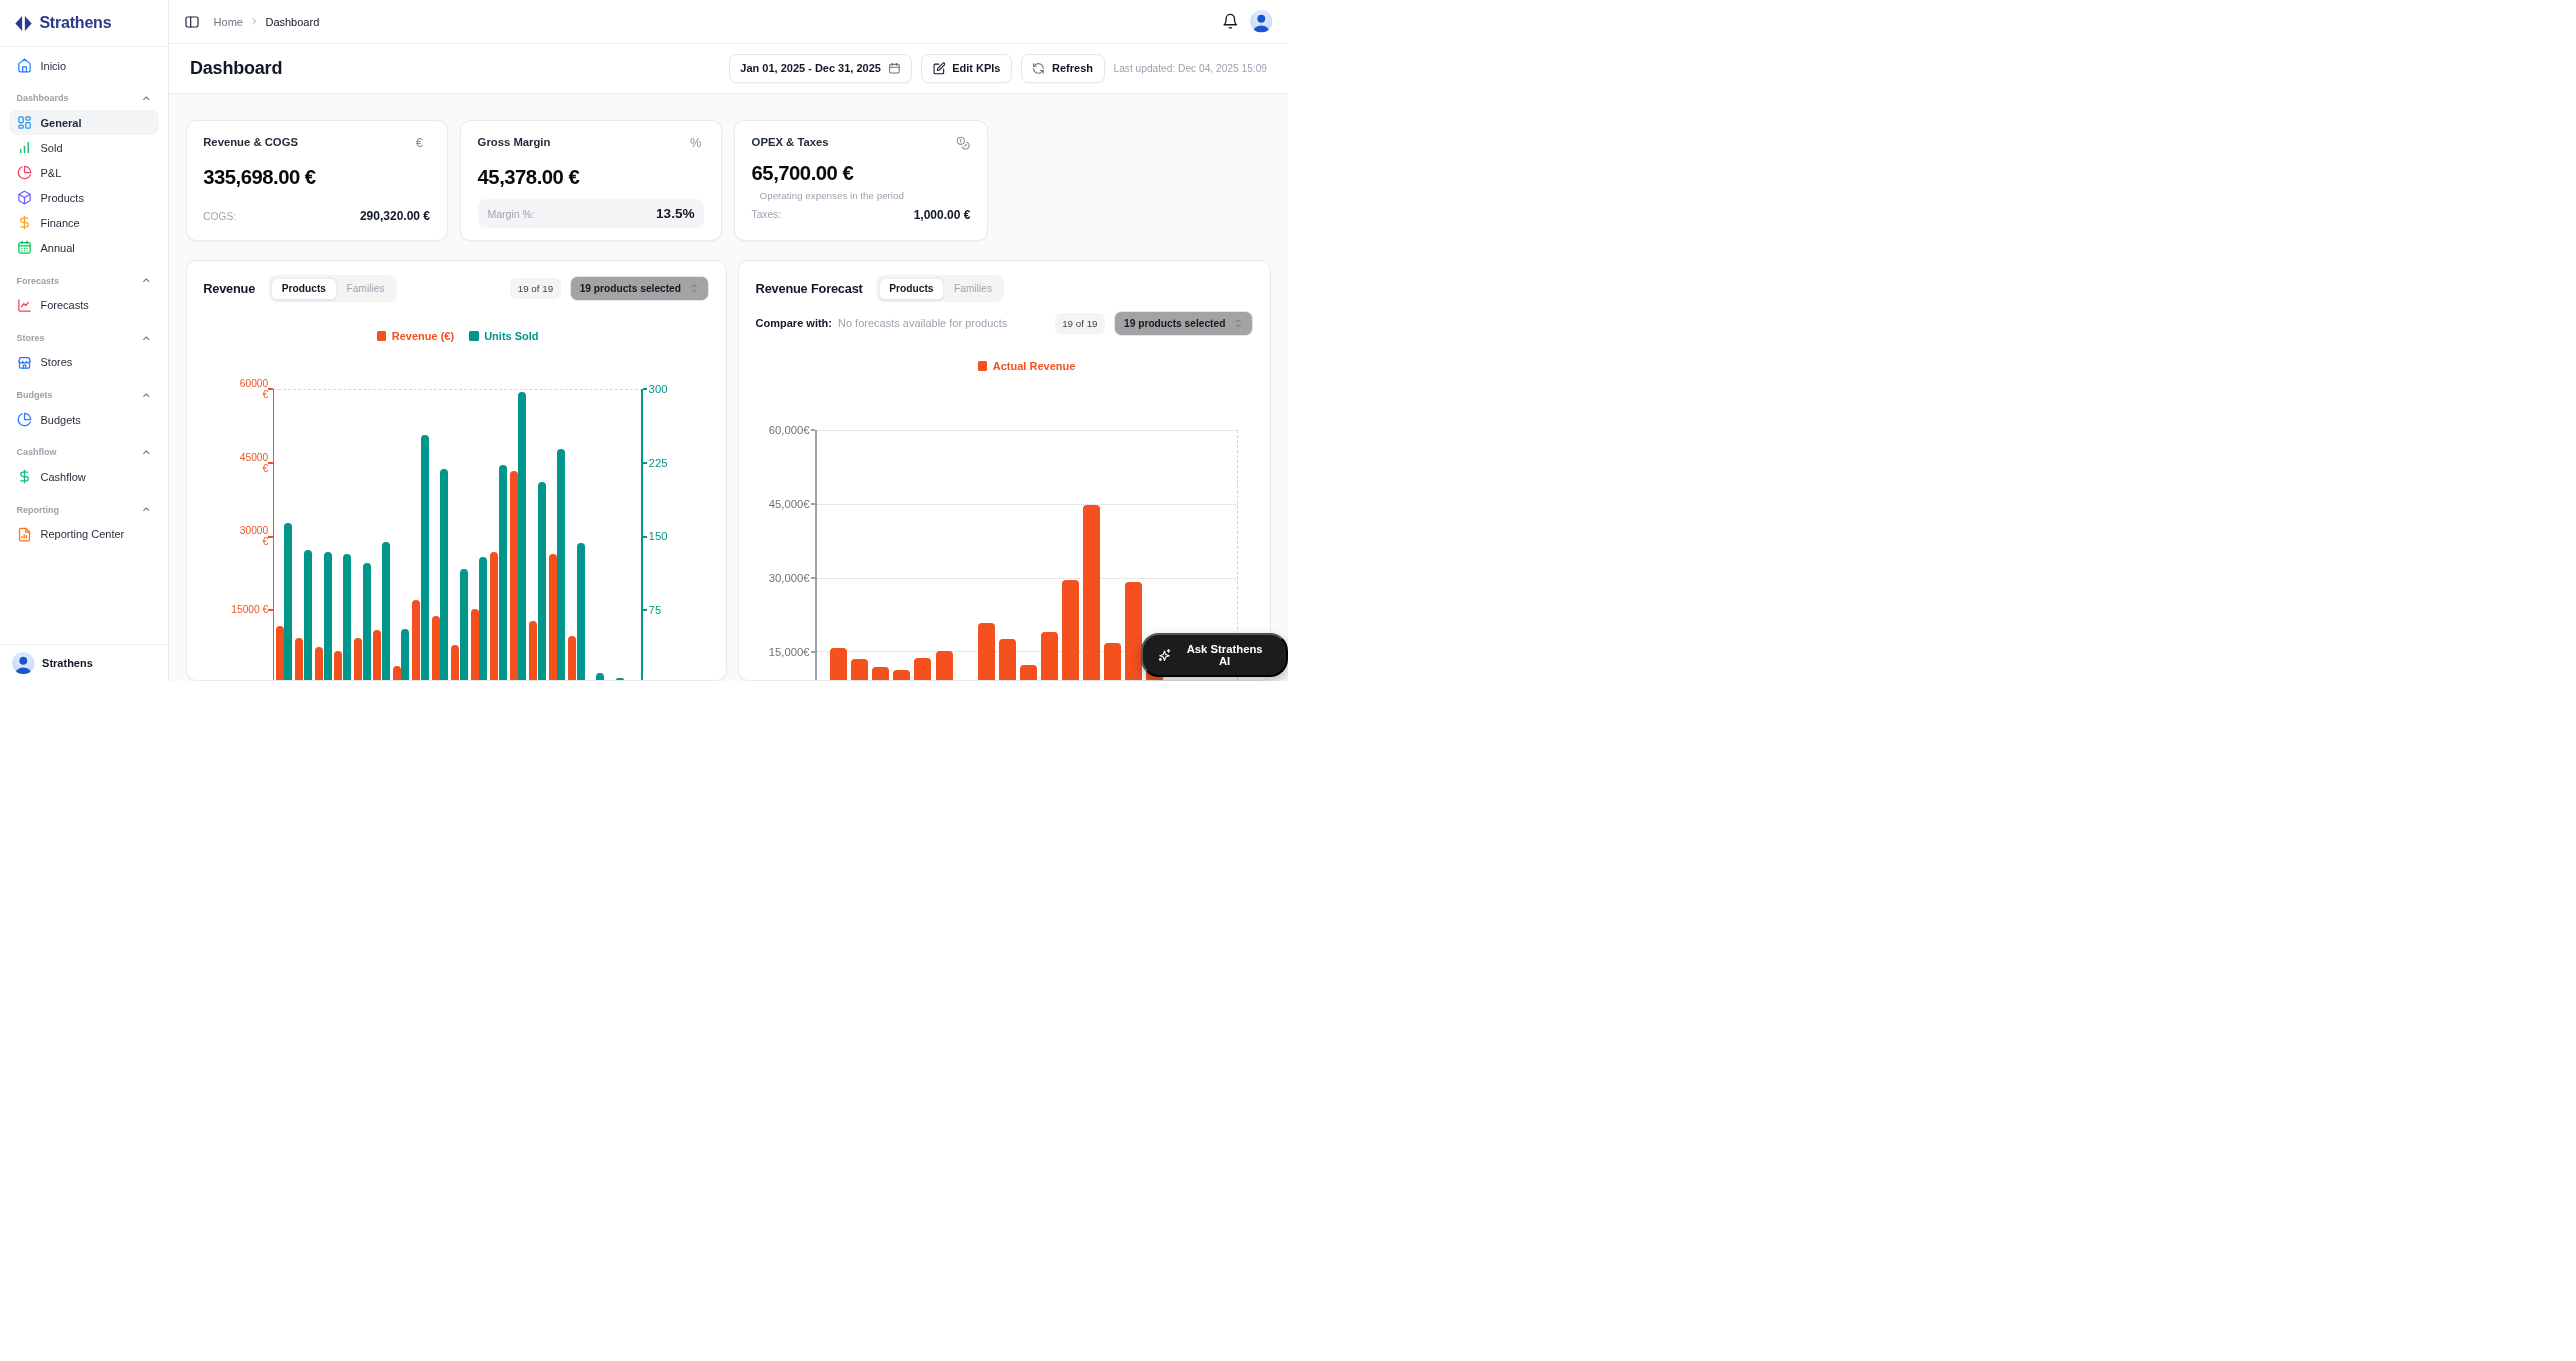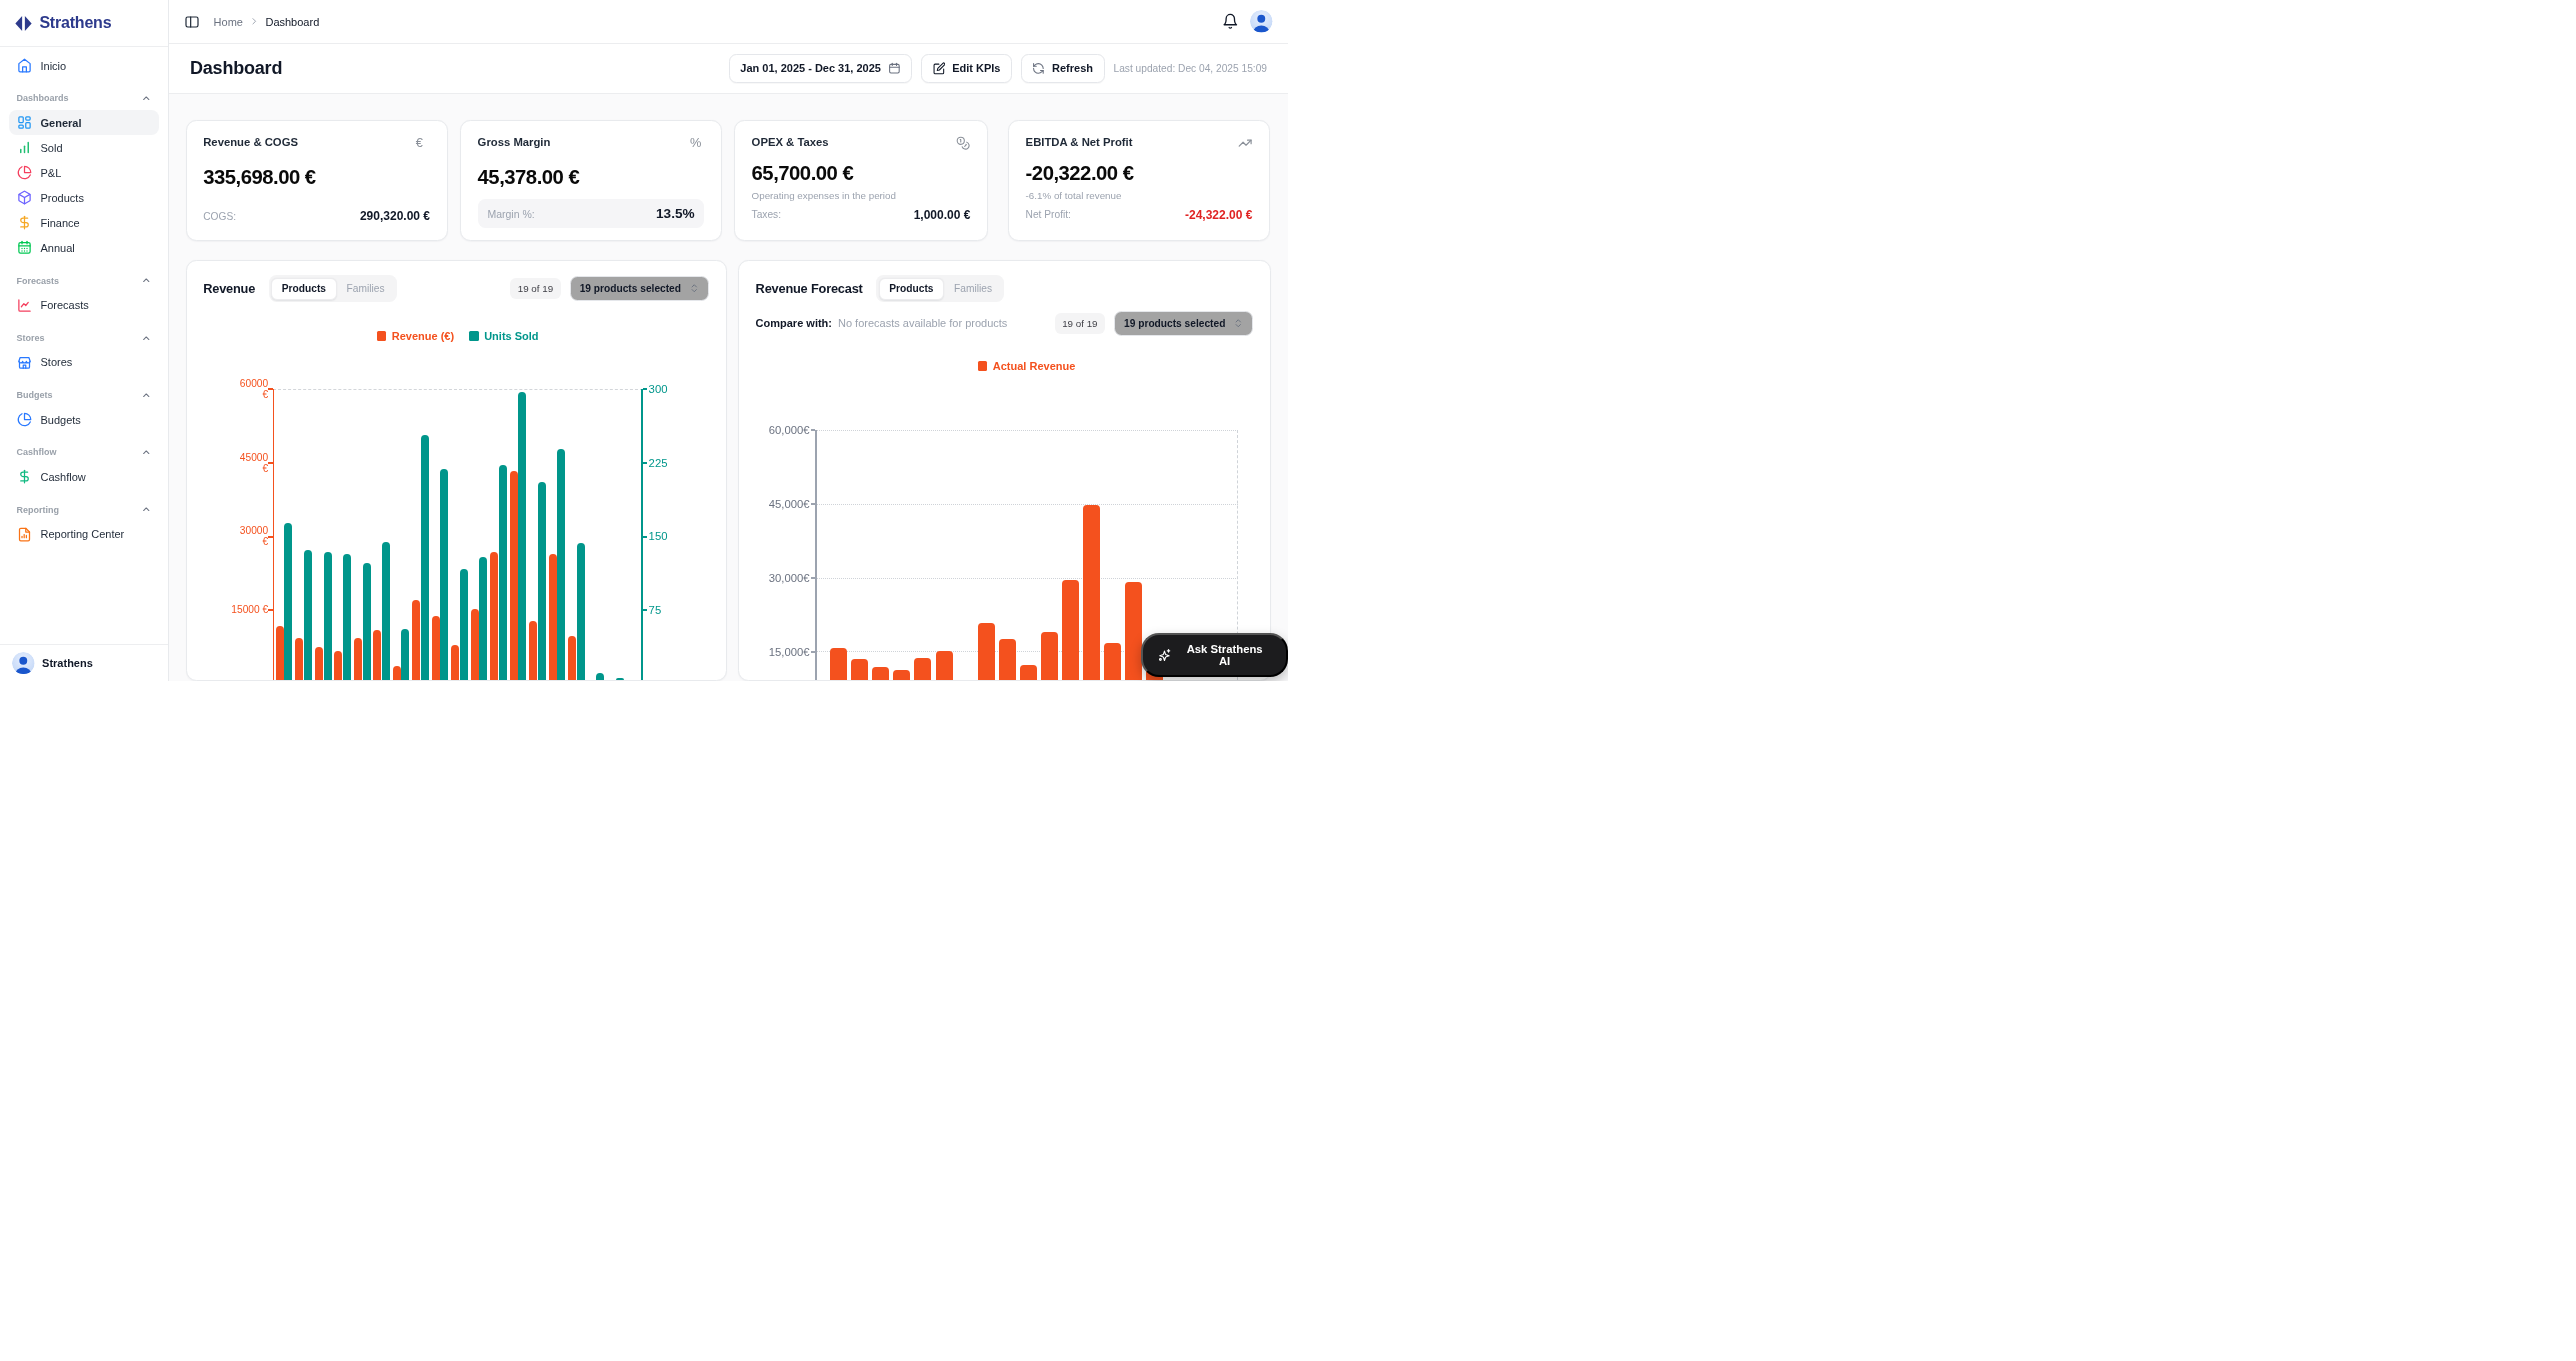--- a/index.html
+++ b/index.html
@@ -46,21 +46,21 @@
   .card { position:absolute; background:#fff; border:0.8px solid #E8EAED; border-radius:10.5px; box-shadow:0 0.8px 1.5px rgba(16,24,40,.04); }
 
   
   .kpi { height:121px; top:25.6px; padding:15px 16.6px; overflow:hidden; }
   .kpi-top { display:flex; justify-content:space-between; align-items:flex-start; }
   .kpi-title { font-size:11.3px; font-weight:600; color:#1F2937; }
   .kpi-icon { color:#8A9099; width:14.3px; height:14.3px; }
   .kpi-icon svg { width:14.3px; height:14.3px; }
   .kpi-icon.txt { font-size:12.8px; line-height:14.3px; font-weight:500; }
   .kpi-value { font-size:20.3px; font-weight:800; letter-spacing:-0.5px; margin-top:16.6px; color:#0A0A0A; }
-  .kpi-sub { font-size:9.8px; color:#9CA3AF; margin-top:5.3px; }
+  .kpi-sub { font-size:9.8px; color:#9CA3AF; margin-top:5.3px;margin-left:8px; }
   .kpi-row { display:flex; justify-content:space-between; align-items:center; margin-top:10.5px; }
   .kpi-row.first { margin-top:19.6px; }
   .kpi-row-label { font-size:10.2px; color:#9CA3AF; }
   .kpi-row-value { font-size:12px; font-weight:700; color:#111827; }
   .kpi-row-value.neg { color:#E02424; }
   .margin-pill { display:flex; justify-content:space-between; align-items:center; background:#F5F5F7; border-radius:7.5px; padding:6.8px 9.8px; margin-top:9.8px; }
   .margin-pill .kpi-row-label { font-size:10.5px; }
   .margin-pill-value { font-size:13.6px; font-weight:800; }
 
   
@@ -423,37 +423,20 @@
         </span>
       </div>
       <div class="kpi-value" style="margin-top:12px;">65,700.00 €</div>
       <div class="kpi-sub">Operating expenses in the period</div>
       <div class="kpi-row" style="margin-top:6.8px;">
         <span class="kpi-row-label">Taxes:</span>
         <span class="kpi-row-value">1,000.00 €</span>
       </div>
     </div>
 
-    <div class="card kpi" style="left:839px; width:262px;">
-      <div class="kpi-top">
-        <span class="kpi-title">EBITDA &amp; Net Profit</span>
-        <span class="kpi-icon icon">
-          <svg viewBox="0 0 24 24" fill="none" stroke="currentColor" stroke-width="2" stroke-linecap="round" stroke-linejoin="round">
-              <polyline points="22 7 13.5 15.5 8.5 10.5 2 17"></polyline>
-              <polyline points="16 7 22 7 22 13"></polyline>
-            </svg>
-        </span>
-      </div>
-      <div class="kpi-value" style="margin-top:12px;">-20,322.00 €</div>
-      <div class="kpi-sub">-6.1% of total revenue</div>
-      <div class="kpi-row" style="margin-top:6.8px;">
-        <span class="kpi-row-label">Net Profit:</span>
-        <span class="kpi-row-value neg">-24,322.00 €</span>
-      </div>
-    </div>
 
     <div class="card chart-card" style="left:16.6px; width:541px;">
       <div class="chart-header">
         <span class="chart-title">Revenue</span>
         <div class="seg-toggle">
           <span class="seg-btn active">Products</span>
           <span class="seg-btn">Families</span>
         </div>
         <div class="hdr-right">
           <span class="count-badge">19 of 19</span>

